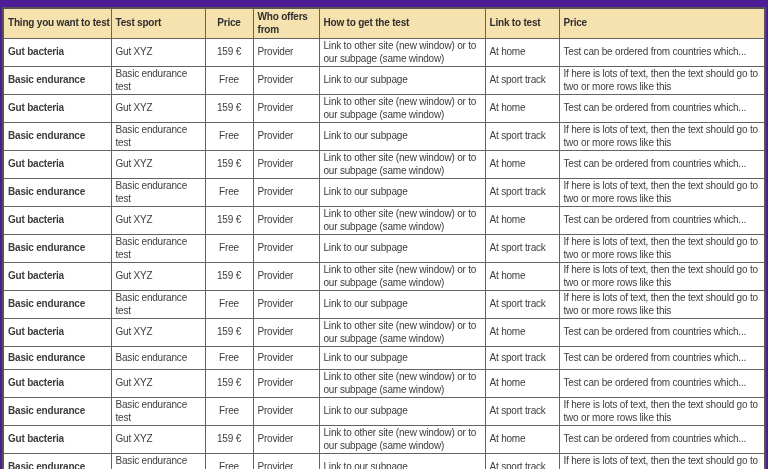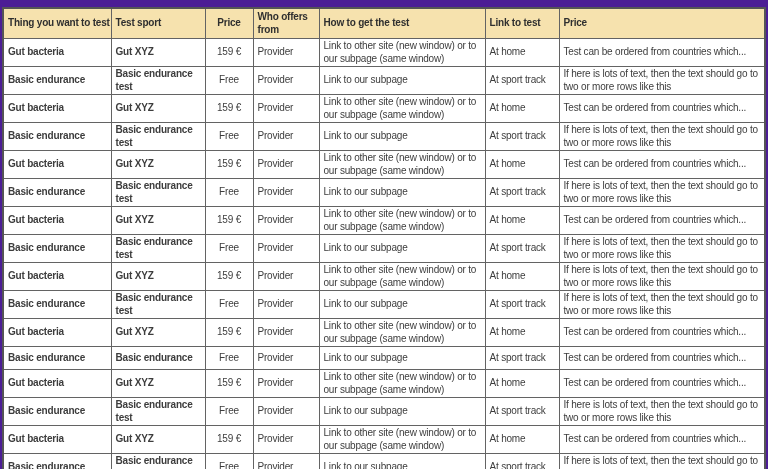--- a/index.html
+++ b/index.html
@@ -45,21 +45,21 @@
     color: #2f2f2f;
     font-weight: bold;
     height: 27px;
   }
   table.data-table td {
     background: #ffffff;
     height: 20px;
   }
   th.col0 { white-space: nowrap; }
   .col0 { width: 108px; font-weight: bold; }
-  .col1 { width: 94px; font-weight: bold; }
+  .col1 { width: 94px; }
   .col2 { width: 48px; text-align: center !important; }
   .col3 { width: 66px; }
   .col4 { width: 166px; }
   .col5 { width: 74px; }
   .col6 { width: 206px; }
 </style>
 </head>
 <body>
 
 <div class="page">

